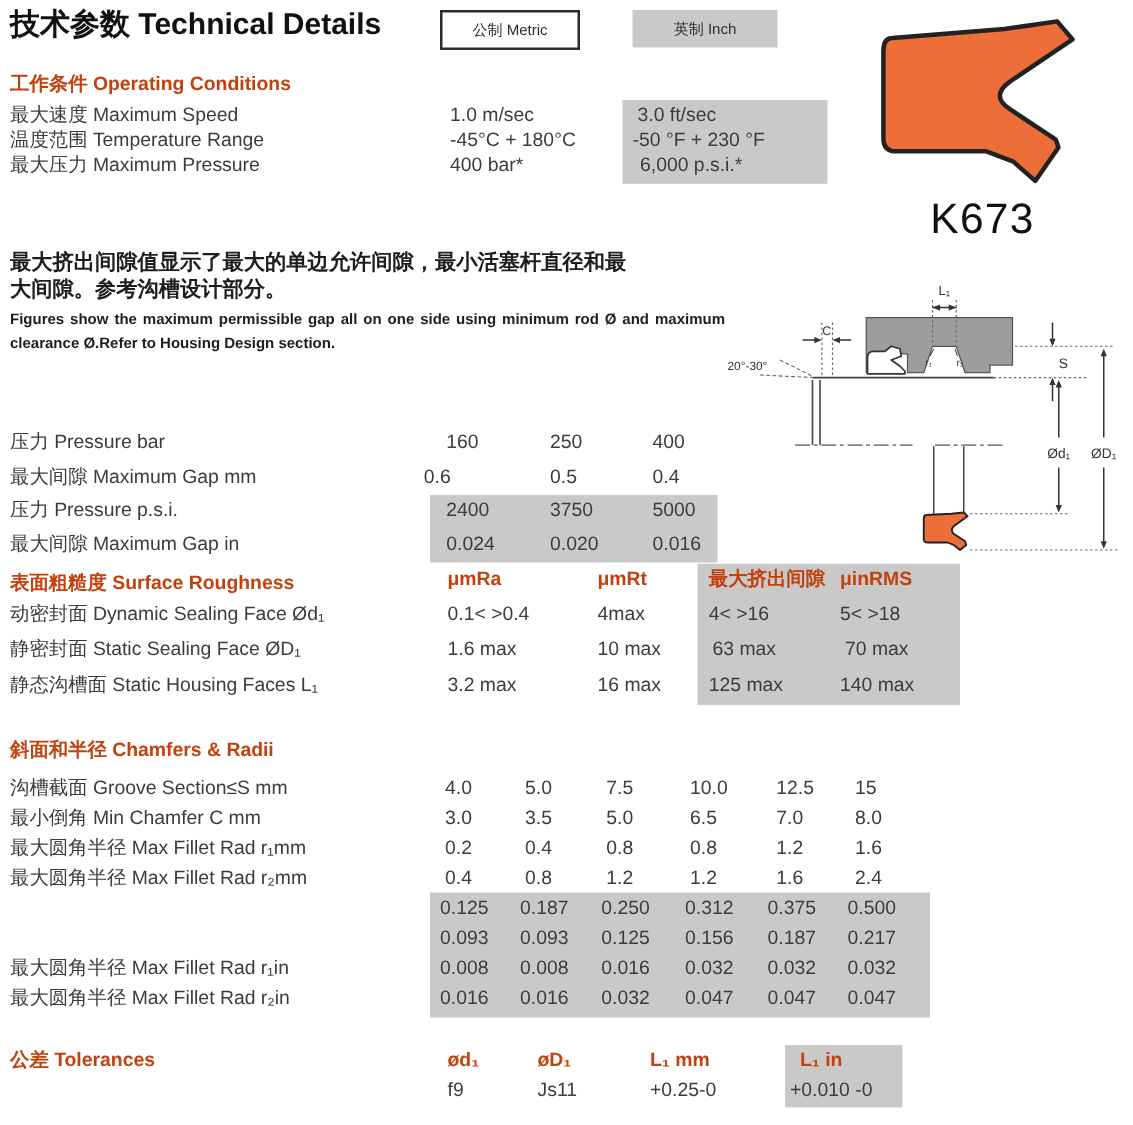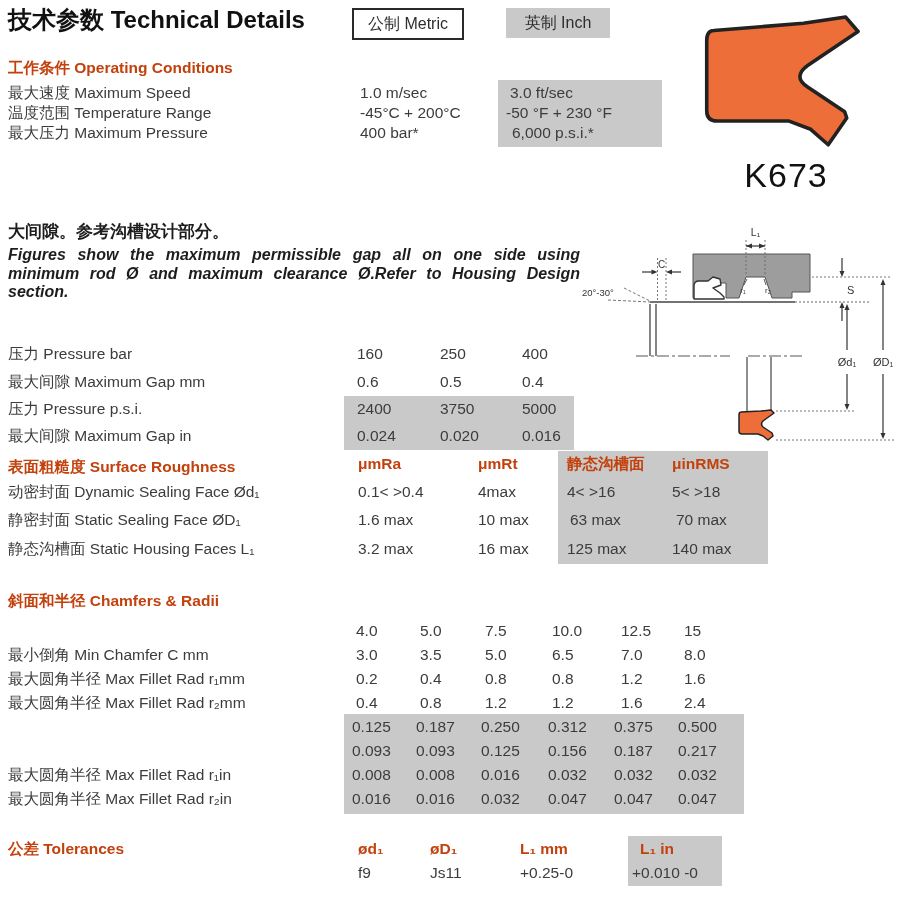--- a/index.html
+++ b/index.html
@@ -3,104 +3,106 @@
 <meta charset="utf-8">
 <style>
   html,body{margin:0;padding:0;background:#fff;}
   #page{position:relative;width:906px;height:900px;background:#ffffff;overflow:hidden;
         font-family:"Liberation Sans","DejaVu Sans",sans-serif;color:#3c3c3c;}
   .t{position:absolute;white-space:nowrap;font-size:15.5px;color:#3c3c3c;z-index:2;line-height:1.15;}
   .hd{font-weight:bold;color:#c2410c;}
   .big{font-size:24px;font-weight:bold;color:#111;}
   .gray{position:absolute;background:#c9c9c9;z-index:1;}
   .btn{position:absolute;z-index:2;display:flex;align-items:center;justify-content:center;
-       font-size:16px;color:#2e2e2e;}
+       font-size:12px;color:#2e2e2e;}
   .btn-metric{border:2px solid #2a2a2a;background:#fff;}
   .btn-inch{background:#c9c9c9;}
   .para{position:absolute;z-index:2;font-weight:bold;color:#1d1d1d;}
   .zh{font-size:17px;}
-  .en{font-size:16px;text-align:justify;line-height:18.5px;white-space:normal;font-style:italic;}
+  .en{font-size:12px;text-align:justify;line-height:18.5px;white-space:normal;}
   .k{position:absolute;z-index:2;text-align:center;font-size:34px;color:#111;letter-spacing:1px;}
   svg text{font-family:"Liberation Sans","DejaVu Sans",sans-serif;fill:#333;}
 </style>
 </head>
 <body>
 
 <div id="page">
 
   <div class="t big" style="left:8px;top:6px">技术参数 Technical Details</div>
   <div class="btn btn-metric" style="left:352px;top:8px;width:108px;height:28px">
     <span>公制 Metric</span>
   </div>
-  <div class="btn btn-inch" style="left:506px;top:8px;width:104px;height:30px">
+  <div class="btn btn-inch" style="left:506px;top:8px;width:116px;height:30px">
     <span>英制 Inch</span>
   </div>
 
   <svg style="position:absolute;left:703px;top:14px;z-index:2" width="166" height="140" viewBox="0 0 160 136">
     <path d="M 10 16 L 97 9 L 138 3 L 150 17 L 101 50 Q 86 61 101 71 L 137 95 L 139 101 L 121 127 L 104 112 L 83 104 L 13 104 Q 3 104 3 94 L 3 26 Q 3 16 10 16 Z" fill="#ee6e3a" stroke="#222222" stroke-width="3.5" stroke-linejoin="round"></path>
   </svg>
   <div class="k" style="left:703px;top:156px;width:166px">K673</div>
 
   <div class="gray" style="left:498px;top:80px;width:164px;height:67px"></div>
   <div class="t hd" style="left:8px;top:59px">工作条件 Operating Conditions</div>
   <span class="t" style="left:8px;top:84px">最大速度 Maximum Speed</span>
   <span class="t" style="left:360px;top:84px">1.0 m/sec</span>
   <span class="t" style="left:510px;top:84px">3.0 ft/sec</span>
   <span class="t" style="left:8px;top:104px">温度范围 Temperature Range</span>
-  <span class="t" style="left:360px;top:104px">-45°C + 200°C</span>
+  <span class="t" style="left:360px;top:104px">-45°C + 180°C</span>
   <span class="t" style="left:506px;top:104px">-50 °F + 230 °F</span>
   <span class="t" style="left:8px;top:124px">最大压力 Maximum Pressure</span>
   <span class="t" style="left:360px;top:124px">400 bar*</span>
   <span class="t" style="left:512px;top:124px">6,000 p.s.i.*</span>
 
+  <div class="para zh" style="left:8px;top:198px">最大挤出间隙值显示了最大的单边允许间隙，最小活塞杆直径和最</div>
   <div class="para zh" style="left:8px;top:220px">大间隙。参考沟槽设计部分。</div>
   <div class="para en" style="left:8px;top:246px;width:572px">Figures show the maximum permissible gap all on one side using minimum rod Ø and maximum clearance Ø.Refer to Housing Design section.</div>
 
   <div class="gray" style="left:344px;top:396px;width:230px;height:54px"></div>
   <span class="t" style="left:8px;top:345px">压力 Pressure bar</span>
   <span class="t" style="left:357px;top:345px">160</span>
   <span class="t" style="left:440px;top:345px">250</span>
   <span class="t" style="left:522px;top:345px">400</span>
   <span class="t" style="left:8px;top:373px">最大间隙 Maximum Gap mm</span>
-  <span class="t" style="left:357px;top:373px">0.6</span>
+  <span class="t" style="left:339px;top:373px">0.6</span>
   <span class="t" style="left:440px;top:373px">0.5</span>
   <span class="t" style="left:522px;top:373px">0.4</span>
   <span class="t" style="left:8px;top:400px">压力 Pressure p.s.i.</span>
   <span class="t" style="left:357px;top:400px">2400</span>
   <span class="t" style="left:440px;top:400px">3750</span>
   <span class="t" style="left:522px;top:400px">5000</span>
   <span class="t" style="left:8px;top:427px">最大间隙 Maximum Gap in</span>
   <span class="t" style="left:357px;top:427px">0.024</span>
   <span class="t" style="left:440px;top:427px">0.020</span>
   <span class="t" style="left:522px;top:427px">0.016</span>
 
   <div class="gray" style="left:558px;top:451px;width:210px;height:113px"></div>
   <div class="t hd" style="left:8px;top:458px">表面粗糙度 Surface Roughness</div>
   <span class="t hd" style="left:358px;top:455px">μmRa</span>
   <span class="t hd" style="left:478px;top:455px">μmRt</span>
-  <span class="t hd" style="left:567px;top:455px">静态沟槽面</span>
+  <span class="t hd" style="left:567px;top:455px">最大挤出间隙</span>
   <span class="t hd" style="left:672px;top:455px">μinRMS</span>
   <span class="t" style="left:8px;top:483px">动密封面 Dynamic Sealing Face Ød₁</span>
   <span class="t" style="left:358px;top:483px">0.1&lt; &gt;0.4</span>
   <span class="t" style="left:478px;top:483px">4max</span>
   <span class="t" style="left:567px;top:483px">4&lt; &gt;16</span>
   <span class="t" style="left:672px;top:483px">5&lt; &gt;18</span>
   <span class="t" style="left:8px;top:511px">静密封面 Static Sealing Face ØD₁</span>
   <span class="t" style="left:358px;top:511px">1.6 max</span>
   <span class="t" style="left:478px;top:511px">10 max</span>
   <span class="t" style="left:570px;top:511px">63 max</span>
   <span class="t" style="left:676px;top:511px">70 max</span>
   <span class="t" style="left:8px;top:540px">静态沟槽面 Static Housing Faces L₁</span>
   <span class="t" style="left:358px;top:540px">3.2 max</span>
   <span class="t" style="left:478px;top:540px">16 max</span>
   <span class="t" style="left:567px;top:540px">125 max</span>
   <span class="t" style="left:672px;top:540px">140 max</span>
 
   <div class="t hd" style="left:8px;top:592px">斜面和半径 Chamfers &amp; Radii</div>
   <div class="gray" style="left:344px;top:714px;width:400px;height:100px"></div>
+  <span class="t" style="left:8px;top:622px">沟槽截面 Groove Section≤S mm</span>
   <span class="t" style="left:356px;top:622px">4.0</span>
   <span class="t" style="left:420px;top:622px">5.0</span>
   <span class="t" style="left:485px;top:622px">7.5</span>
   <span class="t" style="left:552px;top:622px">10.0</span>
   <span class="t" style="left:621px;top:622px">12.5</span>
   <span class="t" style="left:684px;top:622px">15</span>
   <span class="t" style="left:8px;top:646px">最小倒角 Min Chamfer C mm</span>
   <span class="t" style="left:356px;top:646px">3.0</span>
   <span class="t" style="left:420px;top:646px">3.5</span>
   <span class="t" style="left:485px;top:646px">5.0</span>

